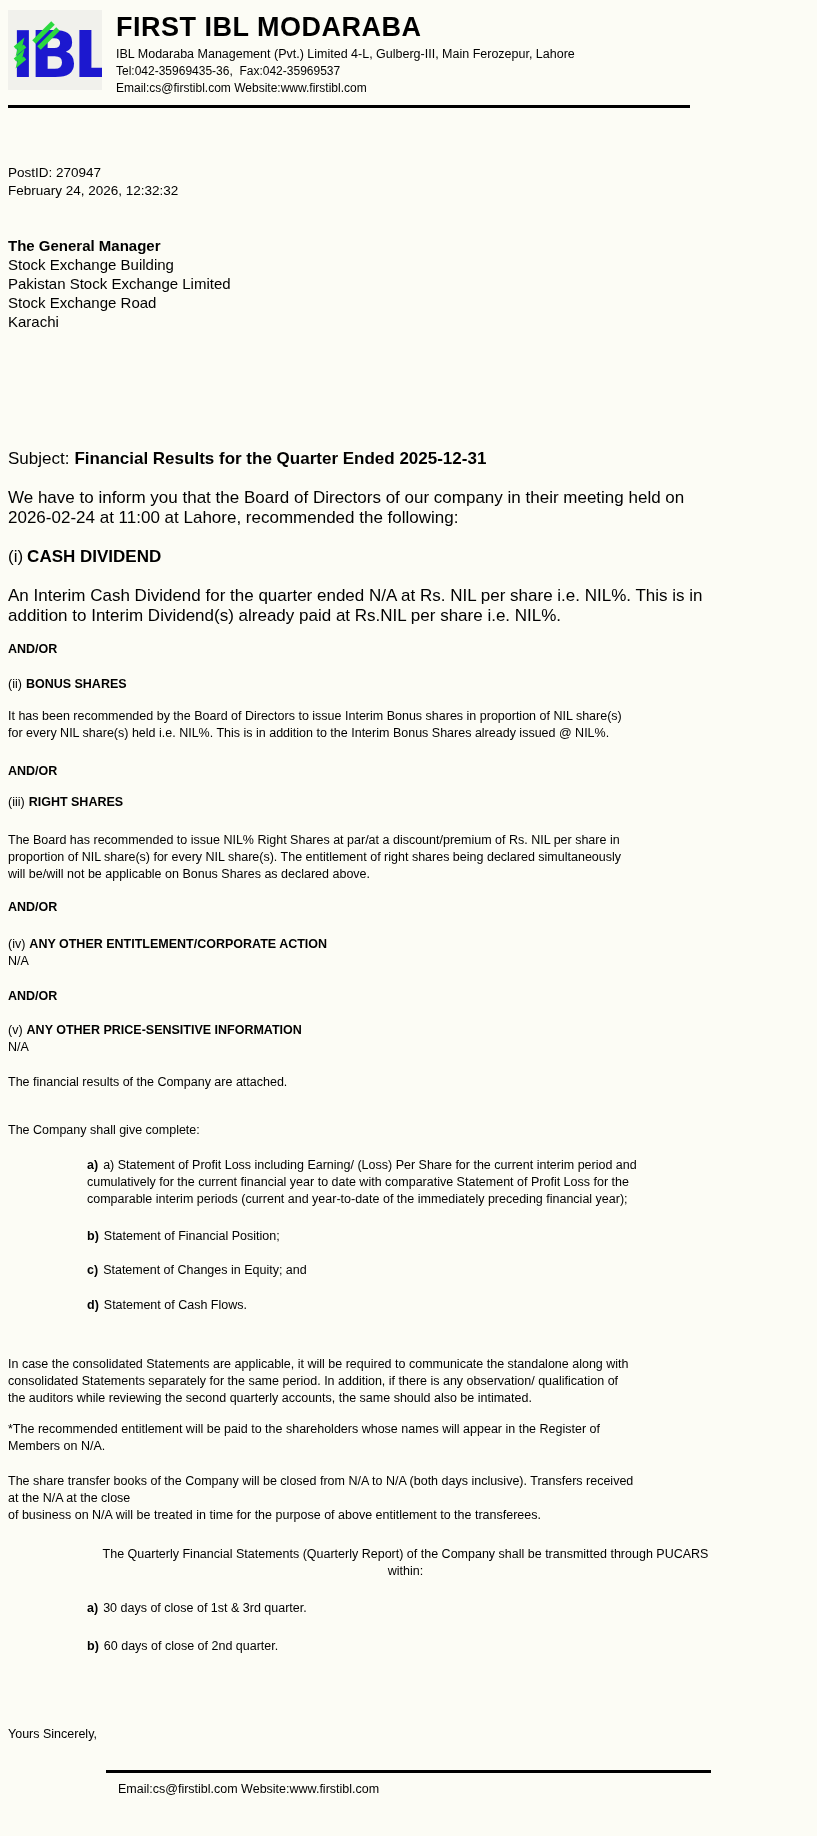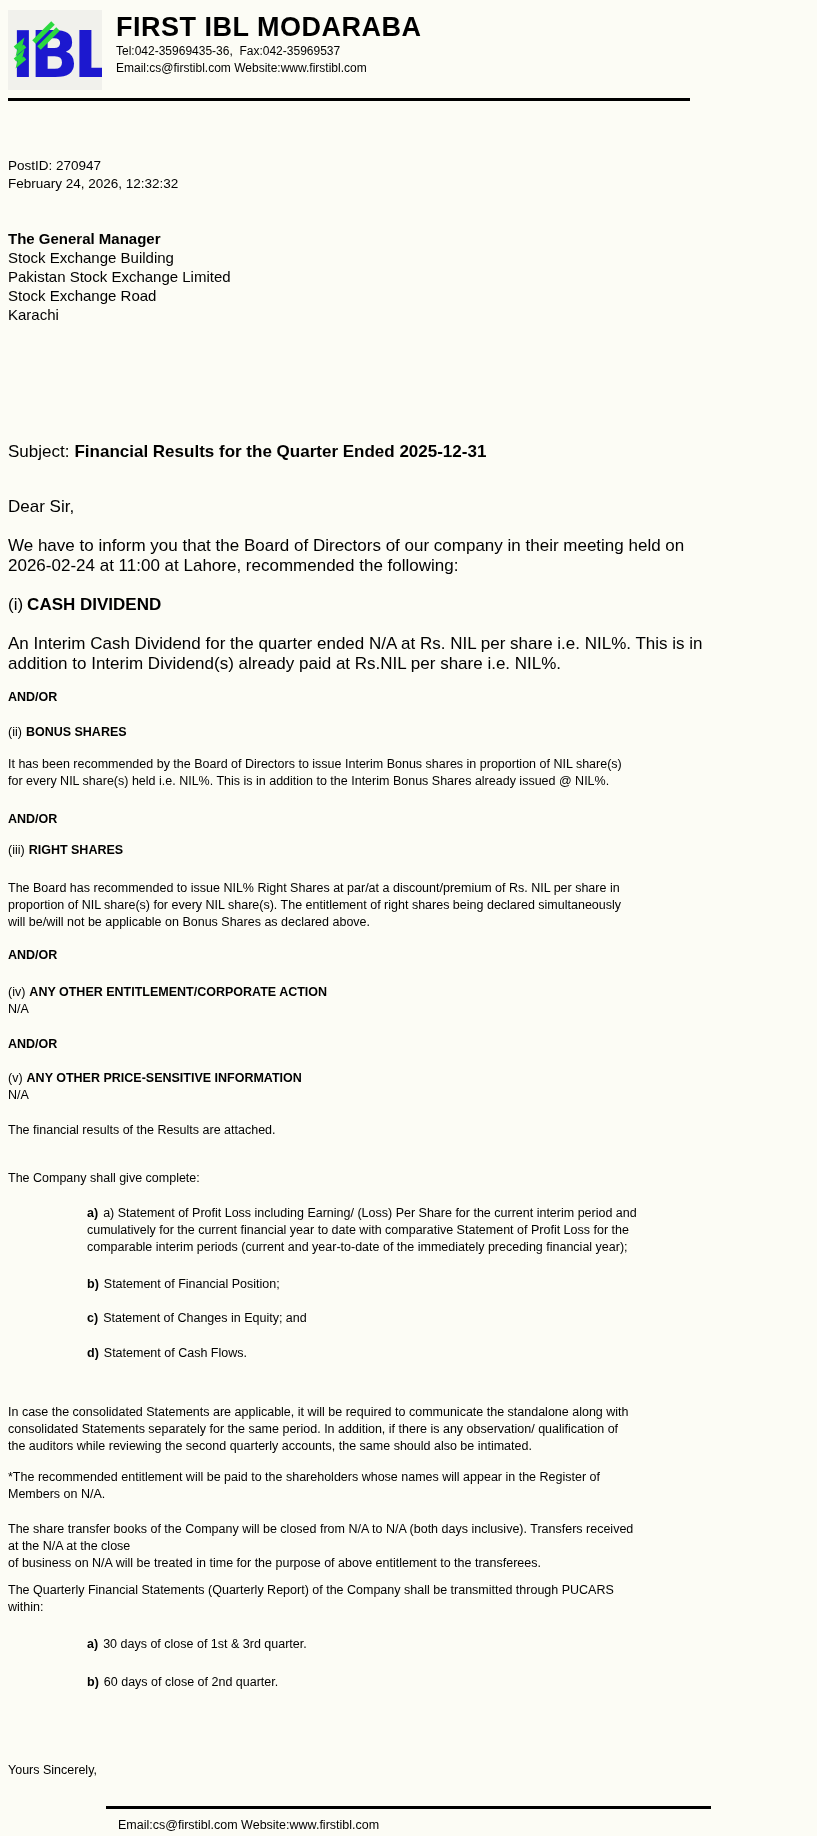--- a/index.html
+++ b/index.html
@@ -46,21 +46,21 @@
   .attached { margin-top:18px; }
   .complete-intro { margin-top:31px; }
   .list-item { padding-left:79px; width:795px; }
   .li-a { margin-top:18px; }
   .li-b { margin-top:20px; }
   .li-c { margin-top:17px; }
   .li-d { margin-top:18px; }
   .consolidated { margin-top:42px; }
   .star-note { margin-top:14px; }
   .books { margin-top:18px; }
-  .pucars { margin-top:10px; }
+  .pucars { margin-top:22px;text-align:center; }
   .pli-a { margin-top:20px; }
   .pli-b { margin-top:21px; }
   .closing { margin-top:71px; }
   .footer-rule { width:605px; height:3px; background:#000; margin:27px 0 0 98px; }
   .footer-text { margin:8px 0 0 110px; }
 
   .num { margin-right:4px; }
   .marker { font-weight:bold; margin-right:5px; }
   .subj-label { margin-right:5px; }
 </style>
@@ -75,20 +75,21 @@
         <rect x="0" y="0" width="94" height="80" fill="#f1f1ec"></rect>
         <text x="3" y="67" font-family="DejaVu Sans, sans-serif" font-weight="bold" font-size="64" letter-spacing="-5" fill="#1c18cf">IBL</text>
         <polyline points="7,38 13,33 11,41 17,36" fill="none" stroke="#2bd93f" stroke-width="4"></polyline>
         <polyline points="7,50 13,45 11,53 17,48" fill="none" stroke="#2bd93f" stroke-width="4"></polyline>
         <line x1="26" y1="32" x2="45" y2="13" stroke="#2bd93f" stroke-width="5"></line>
         <line x1="31" y1="38" x2="50" y2="19" stroke="#2bd93f" stroke-width="5"></line>
       </svg>
     </div>
     <div class="hdr-text">
       <div class="hdr-title">FIRST IBL MODARABA</div>
+      <div class="hdr-sub">IBL Modaraba Management (Pvt.) Limited 4-L, Gulberg-III, Main Ferozepur, Lahore</div>
       <div class="hdr-sub2">Tel:042-35969435-36,  Fax:042-35969537</div>
       <div class="hdr-sub2">Email:cs@firstibl.com Website:www.firstibl.com</div>
     </div>
   </div>
   <div class="top-rule"></div>
 
   <div class="meta">
     <div>PostID: 270947</div>
     <div>February 24, 2026, 12:32:32</div>
   </div>
@@ -98,21 +99,20 @@
     <div>Stock Exchange Building</div>
     <div>Pakistan Stock Exchange Limited</div>
     <div>Stock Exchange Road</div>
     <div>Karachi</div>
   </div>
 
   <div class="subject lg">
     <span class="subj-label">Subject:</span><span class="b">Financial Results for the Quarter Ended 2025-12-31</span>
   </div>
 
-  <div class="salutation lg">Dear Sir,</div>
   <div class="intro lg prewrap para">We have to inform you that the Board of Directors of our company in their meeting held on
 2026-02-24 at 11:00 at Lahore, recommended the following:</div>
 
   <div class="h-i lg">
     <span class="num">(i)</span><span class="b">CASH DIVIDEND</span>
   </div>
   <div class="body-i lg prewrap para">An Interim Cash Dividend for the quarter ended N/A at Rs. NIL per share i.e. NIL%. This is in
 addition to Interim Dividend(s) already paid at Rs.NIL per share i.e. NIL%.</div>
 
   <div class="andor-1 sm b">AND/OR</div>
@@ -139,21 +139,21 @@
   </div>
   <div class="sm">N/A</div>
 
   <div class="andor-4 sm b">AND/OR</div>
 
   <div class="h-v sm">
     <span class="num">(v)</span><span class="b">ANY OTHER PRICE-SENSITIVE INFORMATION</span>
   </div>
   <div class="sm">N/A</div>
 
-  <div class="attached sm">The financial results of the Results are attached.</div>
+  <div class="attached sm">The financial results of the Company are attached.</div>
 
   <div class="complete-intro sm">The Company shall give complete:</div>
 
   <div class="list-item li-a sm">
     <span class="marker">a)</span><span class="prewrap">a) Statement of Profit Loss including Earning/ (Loss) Per Share for the current interim period and
 cumulatively for the current financial year to date with comparative Statement of Profit Loss for the
 comparable interim periods (current and year-to-date of the immediately preceding financial year);</span>
   </div>
   <div class="list-item li-b sm">
     <span class="marker">b)</span><span>Statement of Financial Position;</span>

